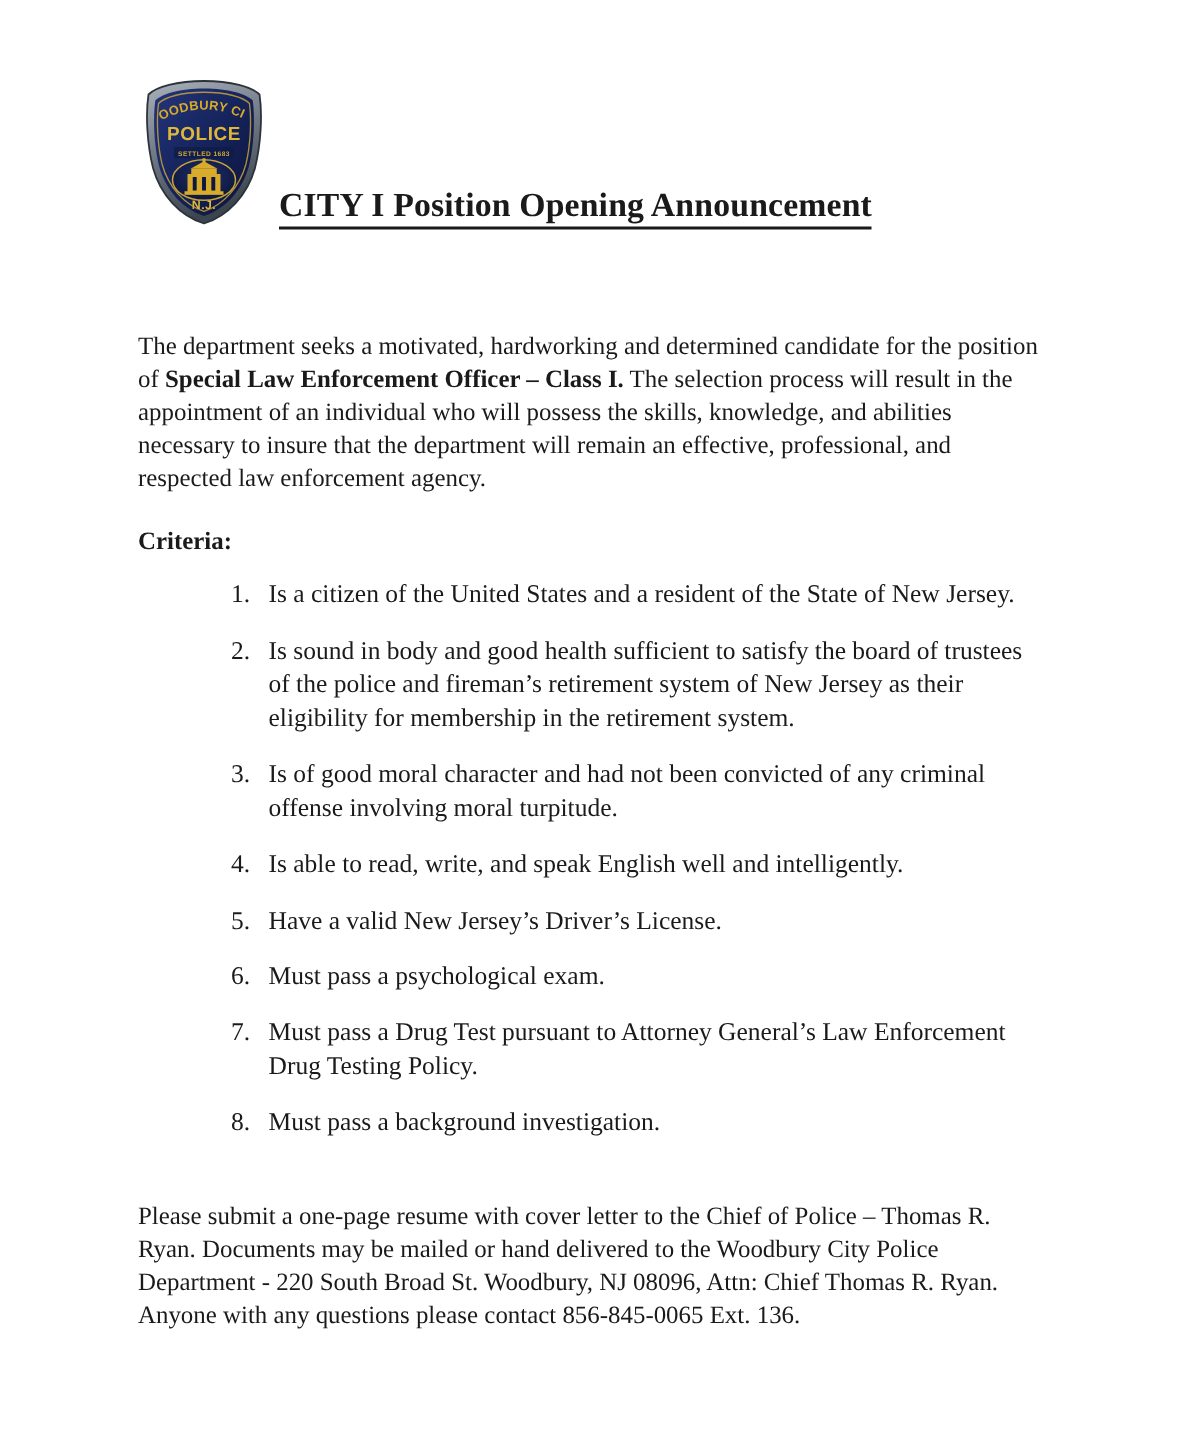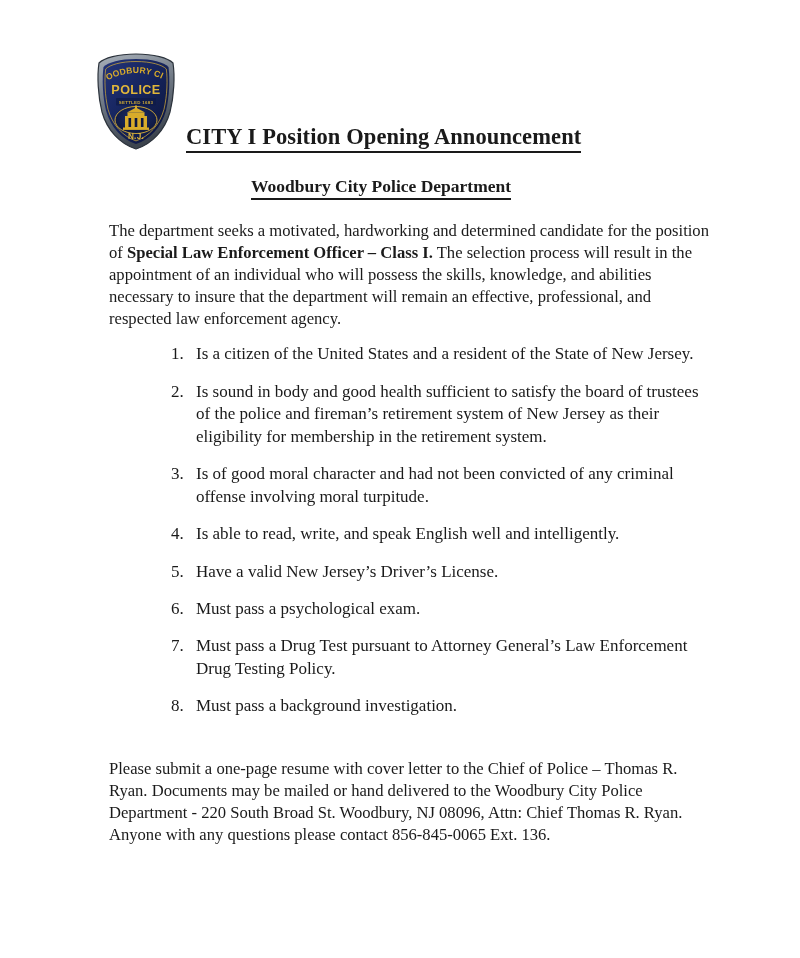--- a/index.html
+++ b/index.html
@@ -54,21 +54,21 @@
     font-weight: bold;
     white-space: nowrap;
     border-bottom: 2px solid #1a1a1a;
     padding-bottom: 1px;
     line-height: 1.12;
   }
 
   
   .body-col {
     position: absolute;
-    left: 109px;
+    left: 92px;
     top: 220px;
     width: 600px;
   }
   .intro {
     font-size: 16.6px;
     line-height: 1.32;
     text-align: left;
     margin: 0;
   }
   .intro b { font-weight: bold; }
@@ -178,26 +178,26 @@
         <rect x="46.9" y="66" width="2.6" height="9" fill="#0d1740"></rect>
         <rect x="29" y="75.5" width="26" height="2.4"></rect>
       </g>
 
       <text x="42" y="87" text-anchor="middle" font-family="Liberation Sans, sans-serif" font-size="8.2" font-weight="bold" fill="#e0b63a" letter-spacing="0.3">N.J.</text>
     </svg>
   </div>
 
   <div class="title">CITY I Position Opening Announcement</div>
 
-  <div class="subtitle">Woodbury City Police Department</div>
 
   <div class="body-col">
 
     <p class="intro"><span>The department seeks a motivated, hardworking and determined candidate for the position of </span><b>Special Law Enforcement Officer – Class I.</b><span> The selection process will result in the appointment of an individual who will possess the skills, knowledge, and abilities necessary to insure that the department will remain an effective, professional, and respected law enforcement agency.</span></p>
 
+    <p class="criteria-head">Criteria:</p>
 
     <ol class="criteria">
       <li>Is a citizen of the United States and a resident of the State of New Jersey.</li>
       <li>Is sound in body and good health sufficient to satisfy the board of trustees of the police and fireman’s retirement system of New Jersey as their eligibility for membership in the retirement system.</li>
       <li>Is of good moral character and had not been convicted of any criminal offense involving moral turpitude.</li>
       <li>Is able to read, write, and speak English well and intelligently.</li>
       <li>Have a valid New Jersey’s Driver’s License.</li>
       <li>Must pass a psychological exam.</li>
       <li>Must pass a Drug Test pursuant to Attorney General’s Law Enforcement Drug Testing Policy.</li>
       <li>Must pass a background investigation.</li>

